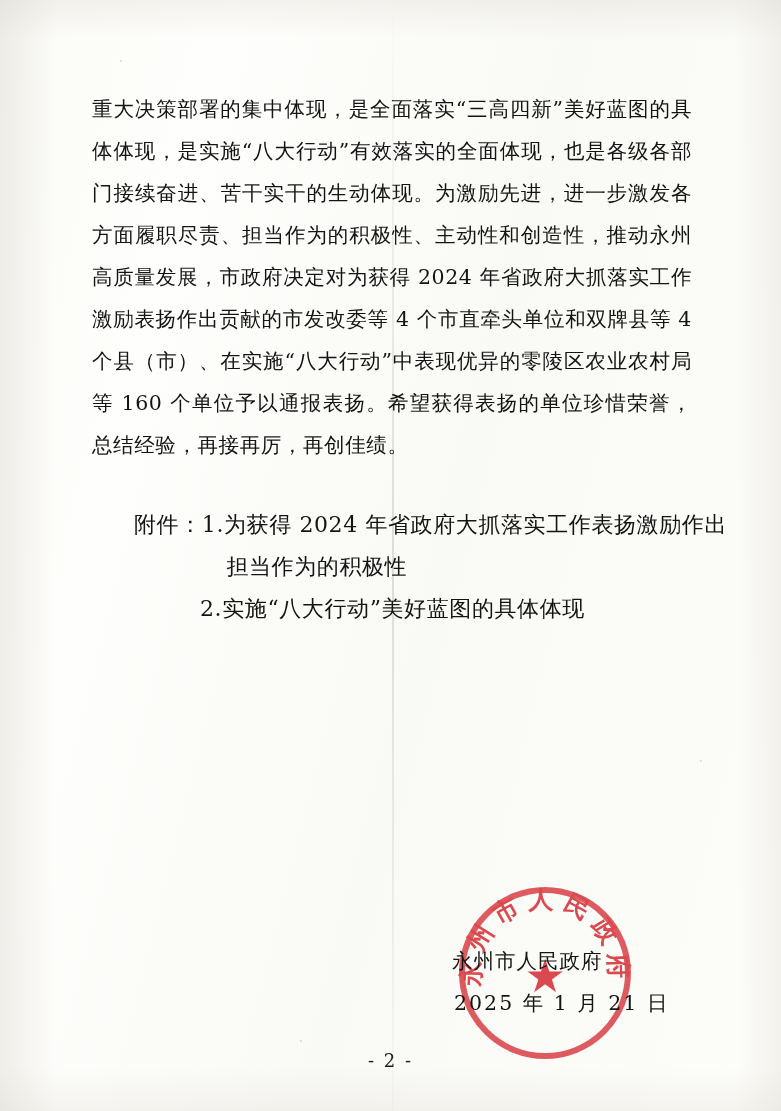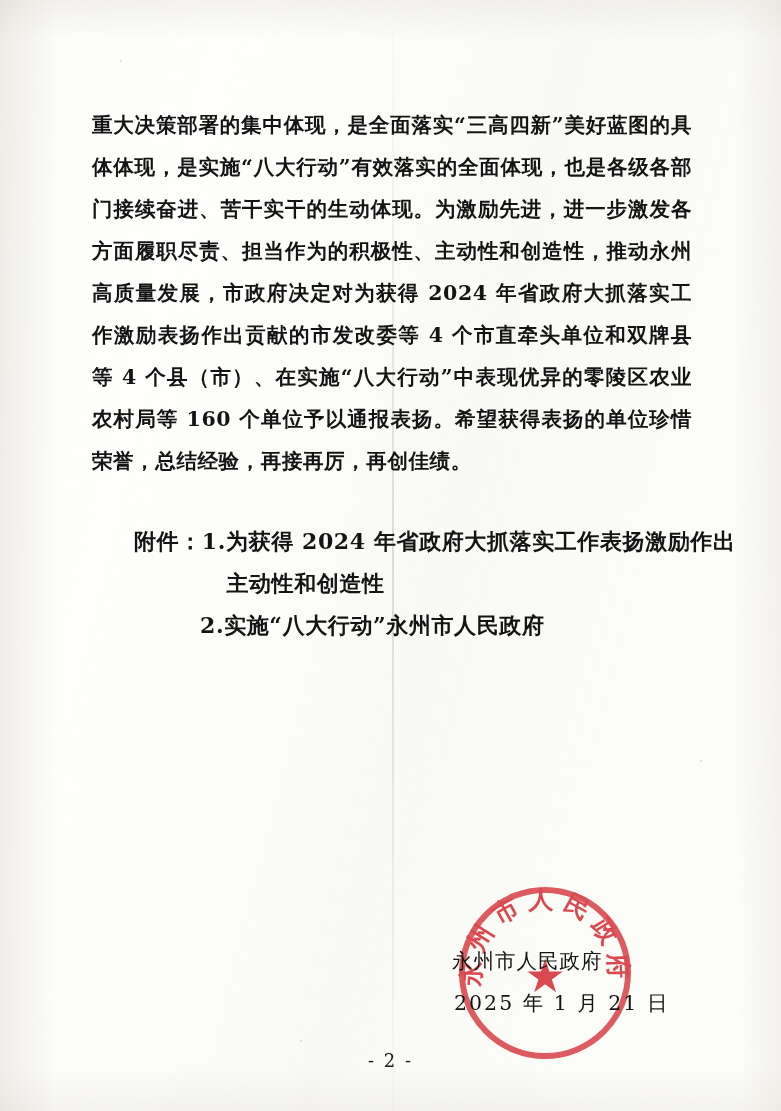--- a/index.html
+++ b/index.html
@@ -50,23 +50,22 @@
     top: 0; bottom: 0;
     width: 2px;
     background: linear-gradient(to bottom, rgba(190,186,176,0.00), rgba(186,182,172,0.45), rgba(190,186,176,0.05));
     pointer-events: none;
   }
   .fold.f1 { left: 392px; }
 
   .content {
     position: absolute;
     left: 92px;
-    top: 104px;
+    top: 88px;
     width: 600px;
-    font-weight: bold;
   }
 
   p.body-text {
     margin: 0 0 0 0;
     font-size: 20.5px;
     line-height: 42px;
     letter-spacing: 0.6px;
     text-align: justify;
     text-justify: inter-character;
     color: #141414;
@@ -173,24 +172,24 @@
   <div class="content">
 
     <p class="body-text">重大决策部署的集中体现，是全面落实“三高四新”美好蓝图的具体体现，是实施“八大行动”有效落实的全面体现，也是各级各部门接续奋进、苦干实干的生动体现。为激励先进，进一步激发各方面履职尽责、担当作为的积极性、主动性和创造性，推动永州高质量发展，市政府决定对为获得 2024 年省政府大抓落实工作激励表扬作出贡献的市发改委等 4 个市直牵头单位和双牌县等 4 个县（市）、在实施“八大行动”中表现优异的零陵区农业农村局等 160 个单位予以通报表扬。希望获得表扬的单位珍惜荣誉，总结经验，再接再厉，再创佳绩。</p>
 
 
     <div class="attachments">
       <div class="att-row att-first">
         <span>附件：</span><span>1.</span><span>为获得 2024 年省政府大抓落实工作表扬激励作出</span>
       </div>
       <div class="att-row att-cont">
-        <span>主动性和创造性</span>
+        <span>担当作为的积极性</span>
       </div>
       <div class="att-row att-second">
-        <span>2.</span><span>实施“八大行动”永州市人民政府</span>
+        <span>2.</span><span>实施“八大行动”美好蓝图的具体体现</span>
       </div>
     </div>
 
   </div>
 
   <div class="seal">
     <svg width="186" height="186" viewBox="0 0 186 186" xmlns="http://www.w3.org/2000/svg">
       <defs>
         <path id="sealArc" d="M 28,93 A 65,65 0 0 1 158,93" fill="none"></path>
         <path id="sealArcBottom" d="M 33,93 A 60,60 0 0 0 153,93" fill="none"></path>

